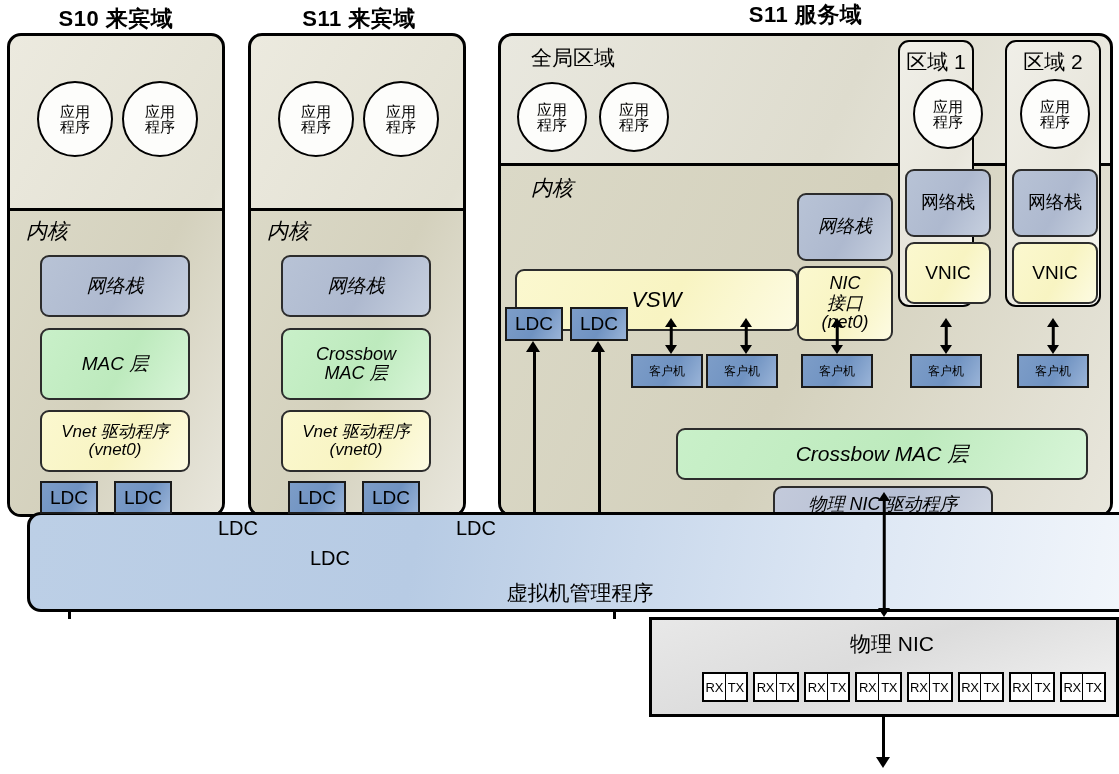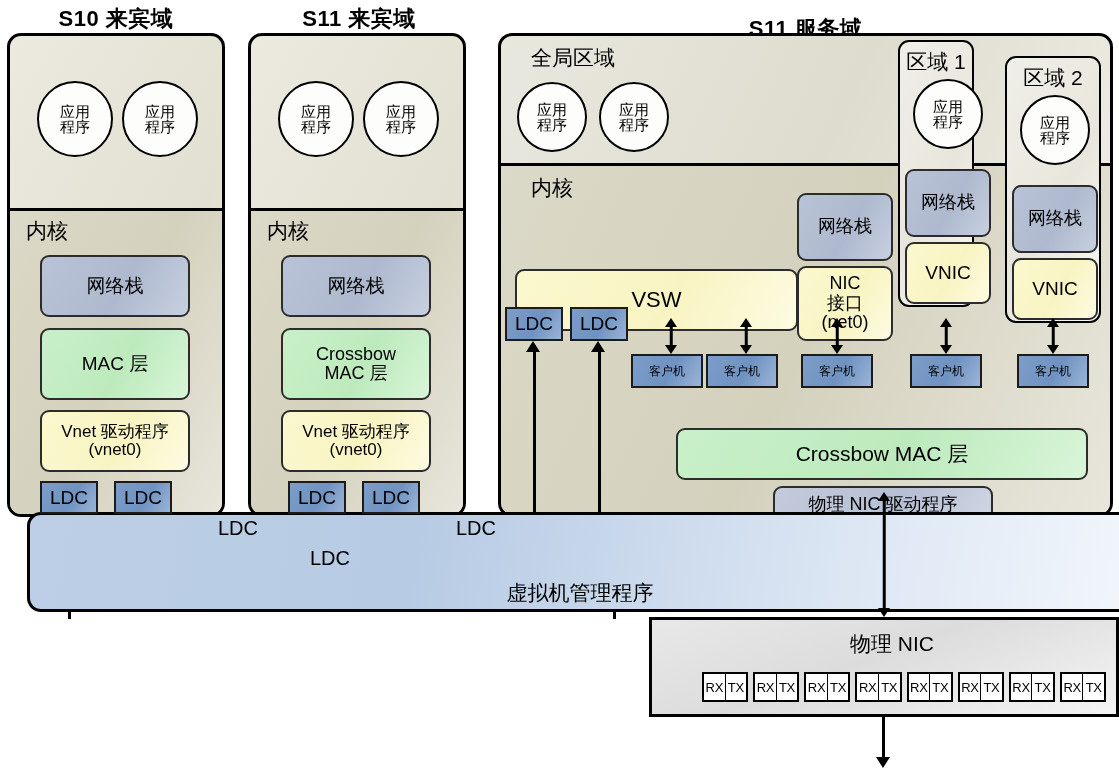--- a/index.html
+++ b/index.html
@@ -36,20 +36,21 @@
   .domain.guest{
     background:linear-gradient(120deg,#eceadf 0%,#e2e0d2 60%,#f6f5f0 100%);
   }
 
   
   .appzone{ position:absolute; left:0; right:0; top:0; }
   .kernelzone{
     position:absolute; left:0; right:0; bottom:0;
     border-top:3px solid #000;
     background:linear-gradient(115deg,#dbd9c7 0%,#d4d1bd 50%,#e8e6dc 100%);
+    font-style:italic;
   }
   .zonelabel{
     position:absolute;
     font-size:21px;
     white-space:nowrap;
   }
 
   
   .appcircle{
     position:absolute;
@@ -182,21 +183,21 @@
     position:absolute; font-size:20px; white-space:nowrap; z-index:8;
   }
 </style>
 </head>
 <body>
 
 <div id="stage">
 
   <div class="coltitle" style="left:0;top:4px;width:232px;">S10 来宾域</div>
   <div class="coltitle" style="left:243px;top:4px;width:232px;">S11 来宾域</div>
-  <div class="coltitle" style="left:498px;top:14px;width:615px;">S11 服务域</div>
+  <div class="coltitle" style="left:498px;top:0;width:615px;">S11 服务域</div>
 
   <div class="domain guest" style="left:7px;top:33px;width:218px;height:484px;">
     <div class="appzone" style="height:172px;">
       <div class="appcircle" style="left:27px;top:45px;width:76px;height:76px;">
         <span>应用</span>
         <span>程序</span>
       </div>
       <div class="appcircle" style="left:112px;top:45px;width:76px;height:76px;">
         <span>应用</span>
         <span>程序</span>
@@ -269,21 +270,21 @@
   <div class="zonebox" style="left:898px;top:40px;width:76px;height:267px;">
     <div class="ztitle">区域 1</div>
     <div class="appcircle" style="left:13px;top:37px;width:70px;height:70px;">
       <span>应用</span>
       <span>程序</span>
     </div>
     <div class="bx bx-netstack" style="left:5px;top:127px;width:86px;height:68px;font-size:18px;">网络栈</div>
     <div class="bx bx-yellow" style="left:5px;top:200px;width:86px;height:62px;font-size:19px;">VNIC</div>
   </div>
 
-  <div class="zonebox" style="left:1005px;top:40px;width:96px;height:267px;margin-top:16px;">
+  <div class="zonebox" style="left:1005px;top:40px;width:96px;height:267px;">
     <div class="ztitle">区域 2</div>
     <div class="appcircle" style="left:13px;top:37px;width:70px;height:70px;">
       <span>应用</span>
       <span>程序</span>
     </div>
     <div class="bx bx-netstack" style="left:5px;top:127px;width:86px;height:68px;font-size:18px;">网络栈</div>
     <div class="bx bx-yellow" style="left:5px;top:200px;width:86px;height:62px;font-size:19px;">VNIC</div>
   </div>
 
   <div class="ldc" style="left:505px;top:307px;width:58px;height:34px;">LDC</div>

